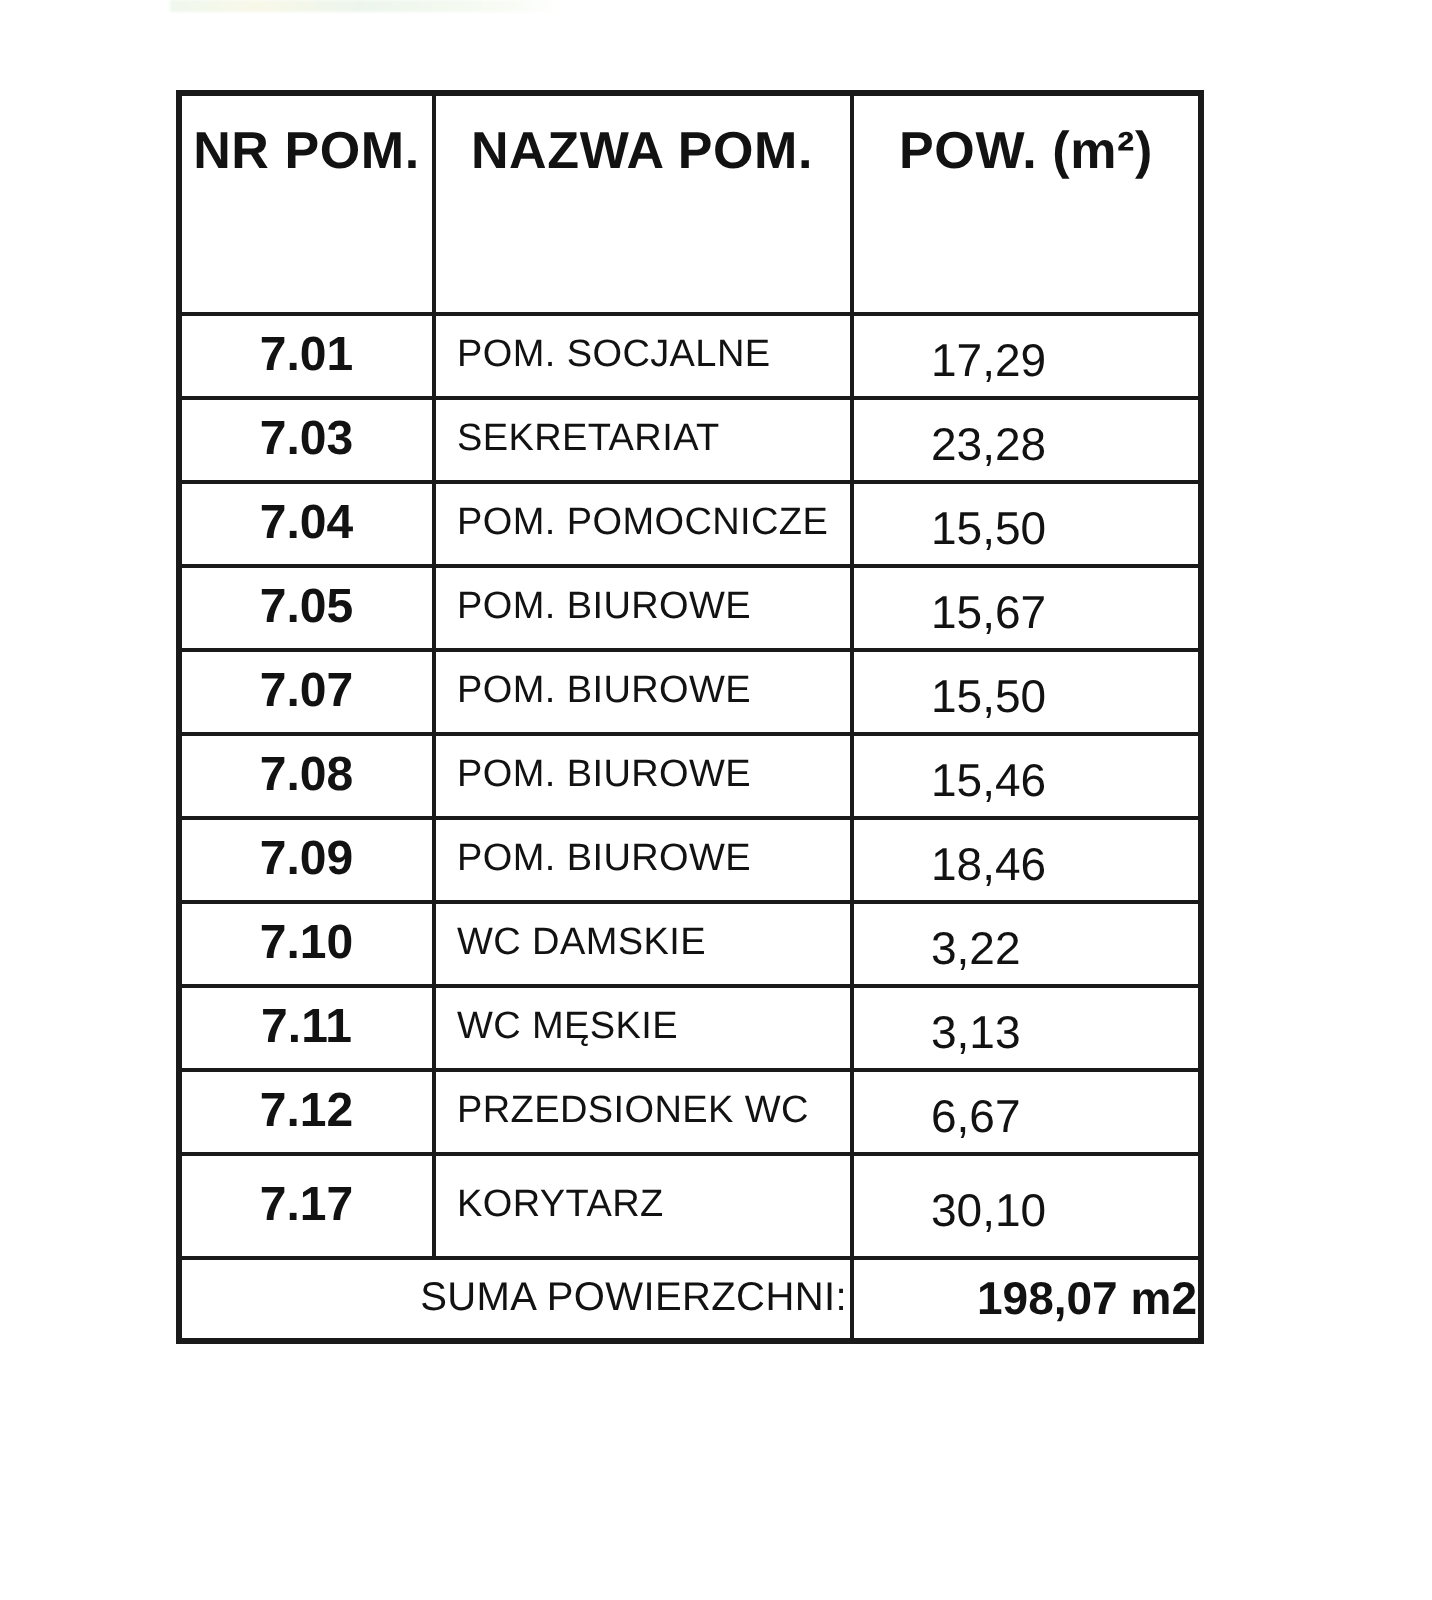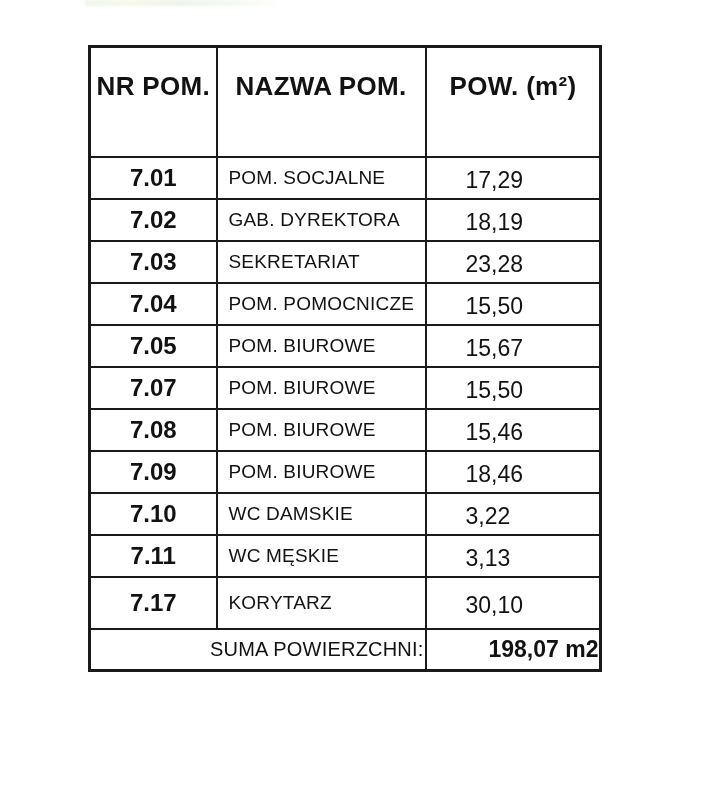--- a/index.html
+++ b/index.html
@@ -34,21 +34,21 @@
     border: 2px solid #1a1a1a;
     background: #ffffff;
     box-sizing: border-box;
     overflow: hidden;
     white-space: nowrap;
   }
   .room-table { border: 3px solid #1a1a1a; }
   .room-table thead th {
     height: 110px;
     vertical-align: top;
-    padding-top: 23px;
+    padding-top: 12px;
     font-size: 26px;
     font-weight: bold;
     text-align: center;
     letter-spacing: 0.3px;
   }
   .room-table tbody td { height: 42px; vertical-align: middle; }
   .room-table tbody tr:last-child td { height: 52px; }
   td.c1 { text-align: center; font-weight: bold; font-size: 24px; }
   td.c2 { text-align: left; padding-left: 11px; font-size: 19px; letter-spacing: 0.2px; }
   td.c3 { text-align: left; padding-left: 39px; font-size: 23px; }
@@ -77,25 +77,20 @@
         <th>POW. (m²)</th>
       </tr>
     </thead>
     <tbody id="rows">
         <tr>
           <td class="c1"><span>7.01</span></td>
           <td class="c2"><span>POM. SOCJALNE</span></td>
           <td class="c3"><span>17,29</span></td>
         </tr>
         <tr>
-          <td class="c1"><span>7.02</span></td>
-          <td class="c2"><span>GAB. DYREKTORA</span></td>
-          <td class="c3"><span>18,19</span></td>
-        </tr>
-        <tr>
           <td class="c1"><span>7.03</span></td>
           <td class="c2"><span>SEKRETARIAT</span></td>
           <td class="c3"><span>23,28</span></td>
         </tr>
         <tr>
           <td class="c1"><span>7.04</span></td>
           <td class="c2"><span>POM. POMOCNICZE</span></td>
           <td class="c3"><span>15,50</span></td>
         </tr>
         <tr>
@@ -122,20 +117,25 @@
           <td class="c1"><span>7.10</span></td>
           <td class="c2"><span>WC DAMSKIE</span></td>
           <td class="c3"><span>3,22</span></td>
         </tr>
         <tr>
           <td class="c1"><span>7.11</span></td>
           <td class="c2"><span>WC MĘSKIE</span></td>
           <td class="c3"><span>3,13</span></td>
         </tr>
         <tr>
+          <td class="c1"><span>7.12</span></td>
+          <td class="c2"><span>PRZEDSIONEK WC</span></td>
+          <td class="c3"><span>6,67</span></td>
+        </tr>
+        <tr>
           <td class="c1"><span>7.17</span></td>
           <td class="c2"><span>KORYTARZ</span></td>
           <td class="c3"><span>30,10</span></td>
         </tr>
       </tbody>
     <tfoot>
       <tr>
         <td colspan="2" class="sum-label">SUMA POWIERZCHNI:</td>
         <td class="sum-value">198,07 m2</td>
       </tr>

